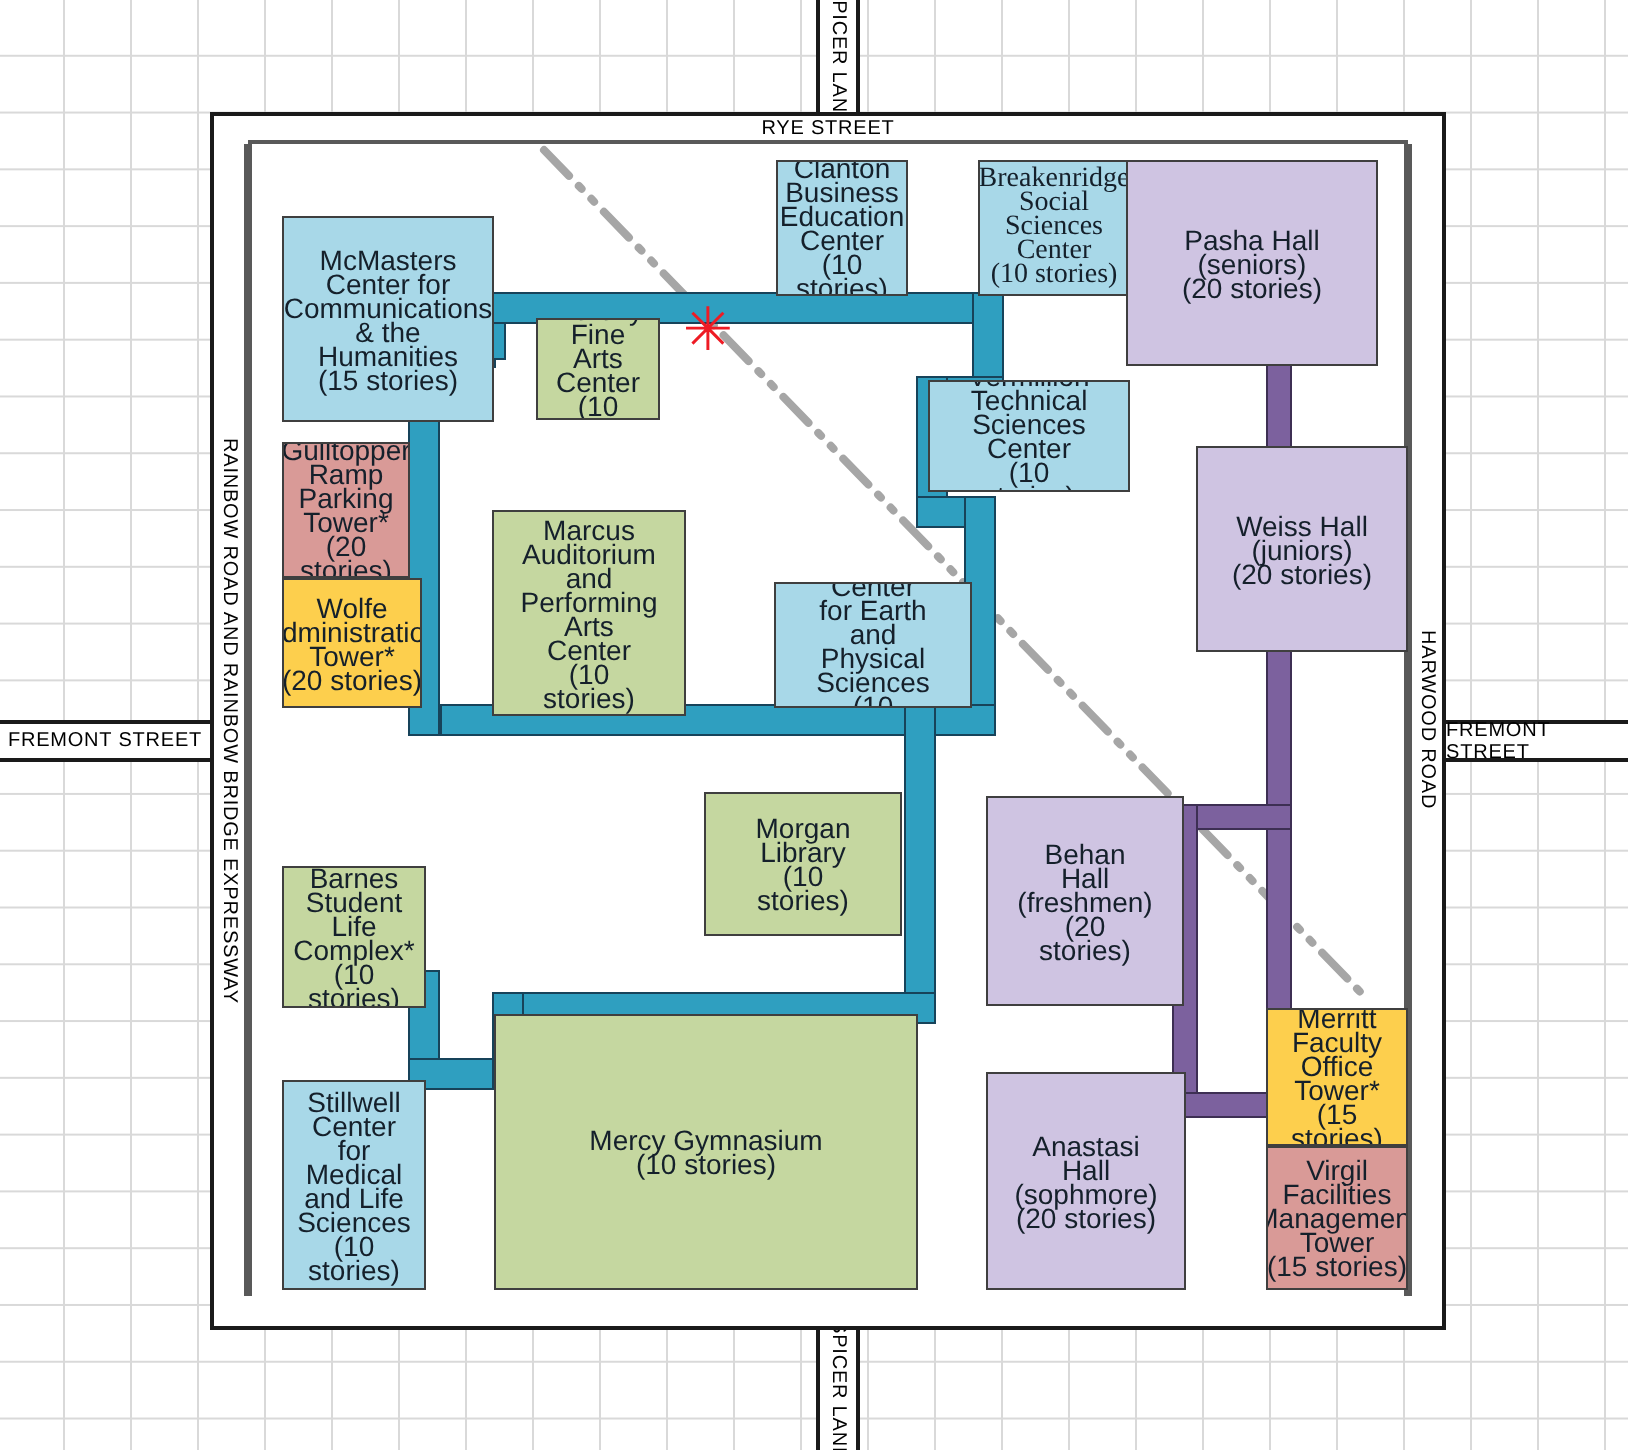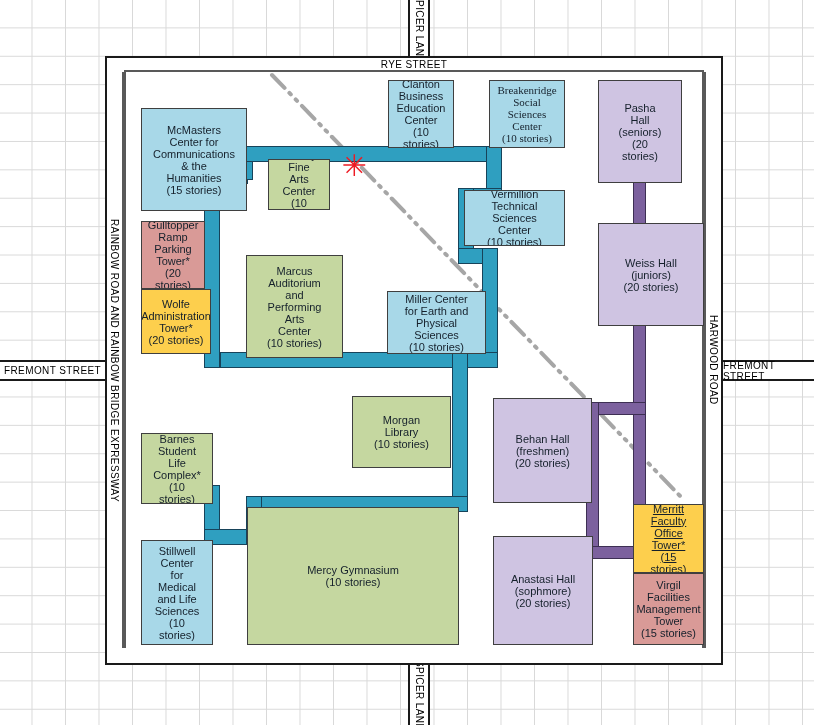--- a/index.html
+++ b/index.html
@@ -58,21 +58,21 @@
     letter-spacing: .4px;
   }
 
   
   .bldg {
     border: 1px solid #3f3f3f;
     display: flex;
     align-items: center;
     justify-content: center;
     text-align: center;
-    font-size: 11px;
+    font-size: 14px;
     line-height: 12px;
     color: #15202b;
     padding: 16px;
     overflow: hidden;
   }
   .bldg span { display: block; }
 
   
   .sky {
     background: #2f9fc0;
@@ -193,21 +193,21 @@
   <div class="abs bldg" style="left:489px; top:80px; width:76px; height:68px; background:#a8d8e8;font-family:Liberation Serif, serif;">
     <div>
       <span>Breakenridge</span>
       <span>Social</span>
       <span>Sciences</span>
       <span>Center</span>
       <span>(10 stories)</span>
     </div>
   </div>
 
-  <div class="abs bldg" style="left:598px; top:80px; width:84px; height:103px; background:#cfc4e2;">
+  <div class="abs bldg" style="left:563px; top:80px; width:126px; height:103px; background:#cfc4e2;">
     <div>
       <span>Pasha Hall</span>
       <span>(seniors)</span>
       <span>(20 stories)</span>
     </div>
   </div>
 
   <div class="abs bldg" style="left:268px; top:159px; width:62px; height:51px; background:#c5d7a0;">
     <div>
       <span>Horony Fine</span>
@@ -287,21 +287,21 @@
 
 
   <div class="abs bldg" style="left:141px; top:433px; width:72px; height:71px; background:#c5d7a0;">
     <div>
       <span>Barnes Student</span>
       <span>Life Complex*</span>
       <span>(10 stories)</span>
     </div>
   </div>
 
-  <div class="abs bldg" style="left:633px; top:504px; width:71px; height:69px; background:#fdcf4d;text-decoration:underline;">
+  <div class="abs bldg" style="left:633px; top:504px; width:71px; height:69px; background:#fdcf4d;">
     <div>
       <span>Merritt Faculty</span>
       <span>Office Tower*</span>
       <span>(15 stories)</span>
     </div>
   </div>
 
   <div class="abs bldg" style="left:141px; top:540px; width:72px; height:105px; background:#a8d8e8;">
     <div>
       <span>Stillwell Center</span>

